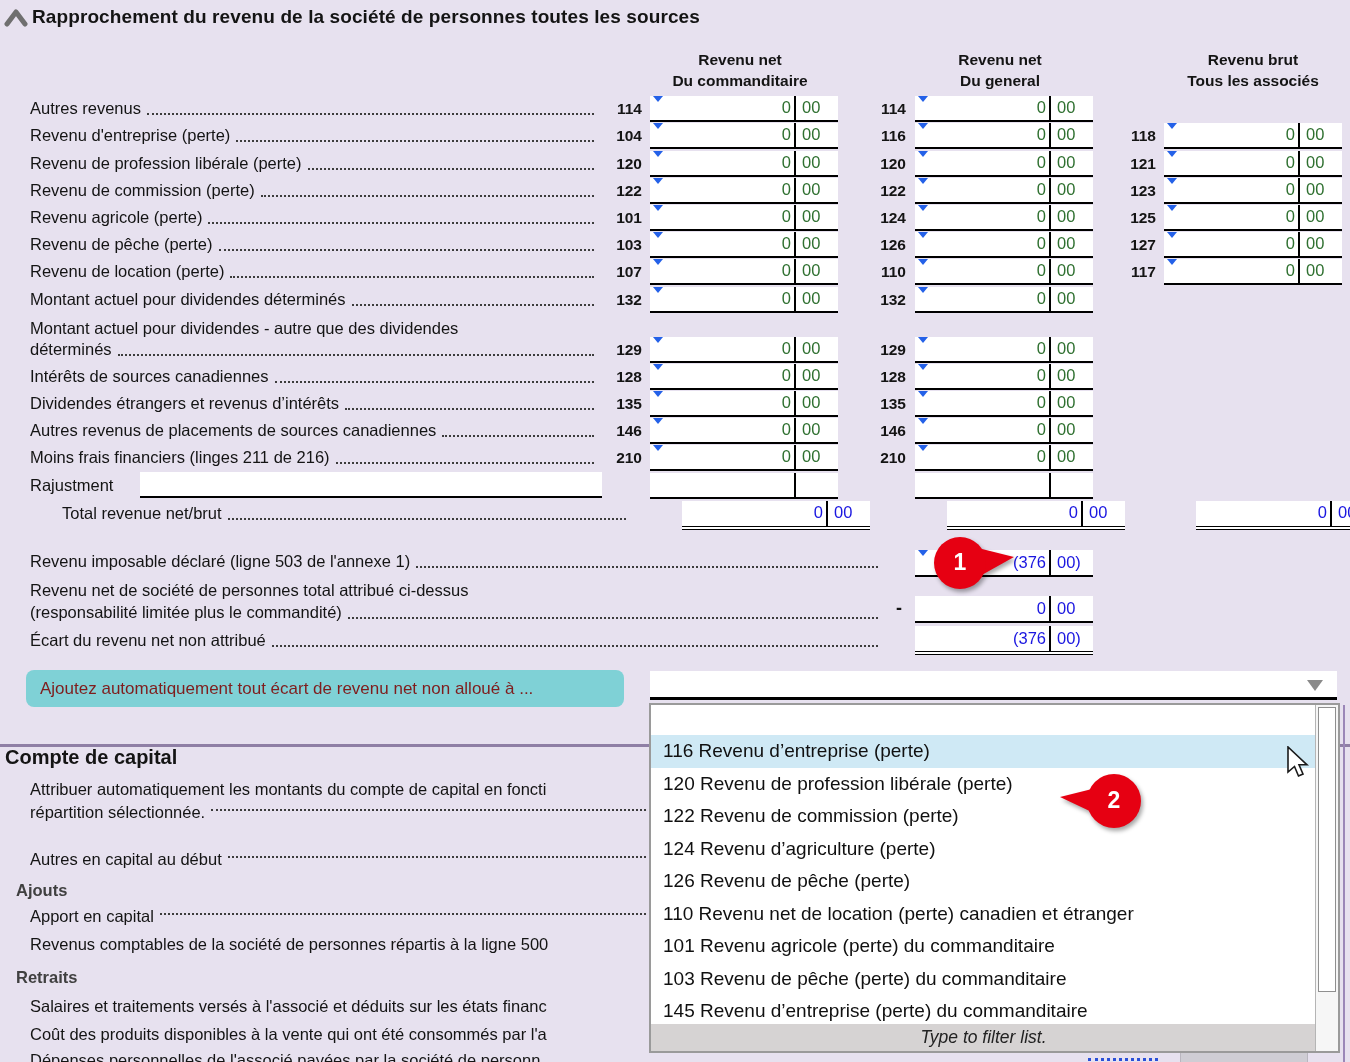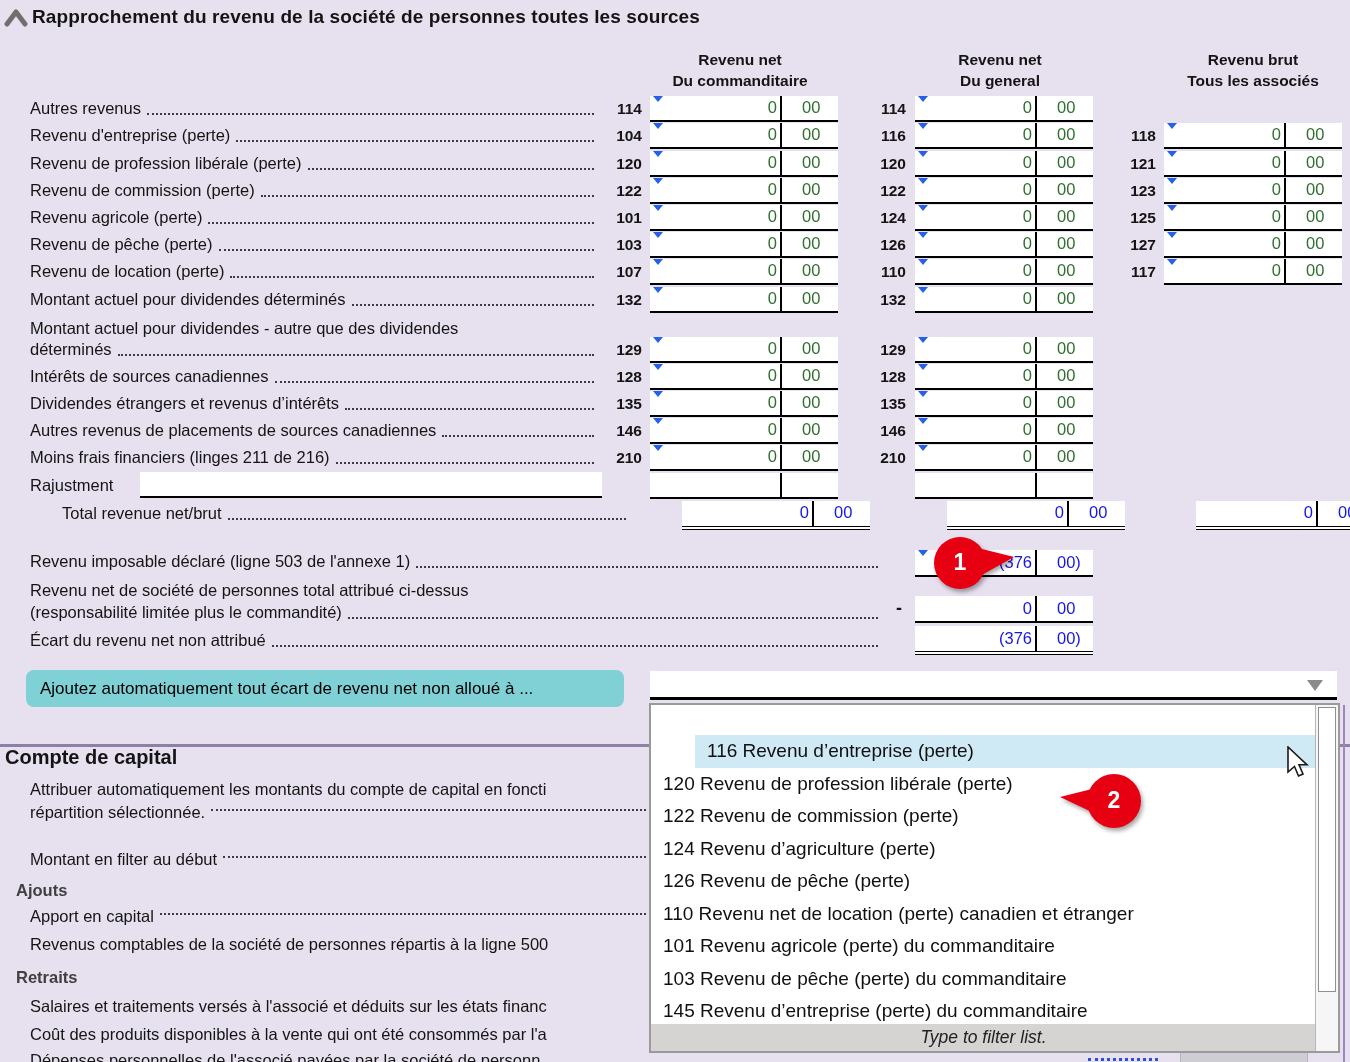--- a/index.html
+++ b/index.html
@@ -15,47 +15,47 @@
   .row{position:relative;height:27.2px;}
   .row.tall{height:50px;}
   .lblwrap{position:absolute;left:30px;width:566px;bottom:3px;font-size:16.5px;line-height:21px;}
   .lblline{display:flex;align-items:flex-end;}
   .leader{flex:1 1 auto;border-bottom:2px dotted #3c3c3c;margin:0 2px 4px 6px;min-width:0;}
   .fnum{position:absolute;bottom:4px;width:44px;text-align:right;font-weight:bold;font-size:15.5px;}
   .n1{left:598px;} .n2{left:862px;} .n3{left:1112px;}
   .fbox{position:absolute;bottom:0;height:26px;background:#fff;border-bottom:2px solid #000;display:flex;box-sizing:border-box;}
   .f1{left:650px;width:188px;} .f2{left:915px;width:178px;} .f3{left:1164px;width:178px;}
   .fbox .d{flex:1;text-align:right;padding-right:3px;font-size:16.5px;line-height:23px;color:#2f7030;}
-  .fbox .c{width:36px;border-left:2px solid #000;padding-left:20px;font-size:16.5px;line-height:23px;color:#2f7030;}
+  .fbox .c{width:36px;border-left:2px solid #000;padding-left:6px;font-size:16.5px;line-height:23px;color:#2f7030;}
   .fbox.blue .d,.fbox.blue .c{color:#1a16e0;}
   .fbox.dbl{border-bottom:4px double #000;height:29px;}
   .marker{position:absolute;top:0;left:3px;width:0;height:0;border-left:5px solid transparent;border-right:5px solid transparent;border-top:6px solid #2461e8;}
   .rajinput{position:absolute;left:140px;bottom:1px;width:462px;height:24px;background:#fff;border-bottom:2px solid #000;}
   
   .sumlbl{position:absolute;left:30px;width:850px;display:flex;align-items:flex-end;font-size:16.5px;line-height:21px;}
   .sumtext{white-space:nowrap;}
   .abs{position:absolute;}
   .minus{position:absolute;left:896px;top:598px;font-weight:bold;font-size:18px;}
   
   .chip{position:absolute;top:670px;left:26px;width:598px;height:37px;box-sizing:border-box;background:#7fd1d6;
-        border-radius:8px;color:#000000;font-size:17px;line-height:37px;padding-left:14px;}
+        border-radius:8px;color:#7f1d1d;font-size:17px;line-height:37px;padding-left:14px;}
   .select{position:absolute;top:671px;left:650px;width:687px;height:29px;background:#fff;border-bottom:3px solid #000;box-sizing:border-box;}
   .selarrow{position:absolute;right:14px;top:9px;width:0;height:0;border-left:8px solid transparent;border-right:8px solid transparent;border-top:11px solid #8a8a8a;}
   
   .divider{position:absolute;top:744px;left:0;width:1350px;height:3px;background:#8f7fa5;}
   .capital{position:absolute;top:746px;left:0;width:1350px;height:316px;overflow:hidden;}
   .capheading{position:absolute;top:0;left:5px;font-size:20px;font-weight:bold;}
   .capline{position:absolute;left:30px;width:960px;font-size:16.5px;line-height:22px;white-space:nowrap;}
   .capline.lead{width:618px;display:flex;align-items:center;}
   .capline.sub{left:16px;color:#404040;font-weight:bold;font-size:16.5px;}
   
   .panel{position:absolute;left:649px;top:703px;width:691px;height:350px;background:#fff;border:2px solid #9a9a9a;box-sizing:border-box;z-index:5;}
   .blankopt{height:30px;}
   .opt{height:32.5px;line-height:32.5px;padding-left:12px;font-size:19px;color:#101010;margin-right:22px;white-space:nowrap;overflow:hidden;}
-  .opt.hl{background:#cfe9f5;margin-left:44px;}
+  .opt.hl{background:#cfe9f5;}
   .panelfooter{position:absolute;bottom:0;left:0;right:22px;height:27px;background:#d6d3d3;text-align:center;
                font-style:italic;font-size:17.5px;line-height:27px;color:#222;}
   .sbtrack{position:absolute;top:0;right:0;bottom:0;width:22px;background:#f6f6f6;border-left:1px solid #b5b5b5;}
   .sbthumb{position:absolute;top:2px;left:2px;width:16px;height:283px;background:#fff;border:1px solid #8f8f8f;}
   .rightline{position:absolute;left:1343px;top:705px;width:2px;height:357px;background:#9b87b8;}
   
   .callout{position:absolute;z-index:6;filter:drop-shadow(2px 3px 2px rgba(0,0,0,.35));}
   .callout .num{position:absolute;color:#fff;font-weight:bold;font-size:23px;text-align:center;width:30px;}
   .cursor{position:absolute;z-index:7;}
   .behindbar{position:absolute;left:1180px;top:1050px;width:126px;height:12px;background:#cfcdd4;border:1px solid #b9b6bf;z-index:1;}
@@ -458,21 +458,21 @@
 
   <div class="divider"></div>
   <div class="capital" id="capital">
     <div class="capheading">Compte de capital</div>
   <div class="capline" style="top: 32px;">Attribuer automatiquement les montants du compte de capital en foncti</div>
       <div class="capline lead" style="top: 55px;">
         <span>répartition sélectionnée.</span>
         <span class="leader"></span>
       </div>
       <div class="capline lead" style="top: 102px;">
-        <span>Montant en filter au début</span>
+        <span>Autres en capital au début</span>
         <span class="leader"></span>
       </div>
       <div class="capline sub" style="top: 133px;">Ajouts</div>
       <div class="capline lead" style="top: 159px;">
         <span>Apport en capital</span>
         <span class="leader"></span>
       </div>
       <div class="capline" style="top: 187px;">Revenus comptables de la société de personnes répartis à la ligne 500</div>
       <div class="capline sub" style="top: 220px;">Retraits</div>
       <div class="capline" style="top: 249px;">Salaires et traitements versés à l'associé et déduits sur les états financ</div>

